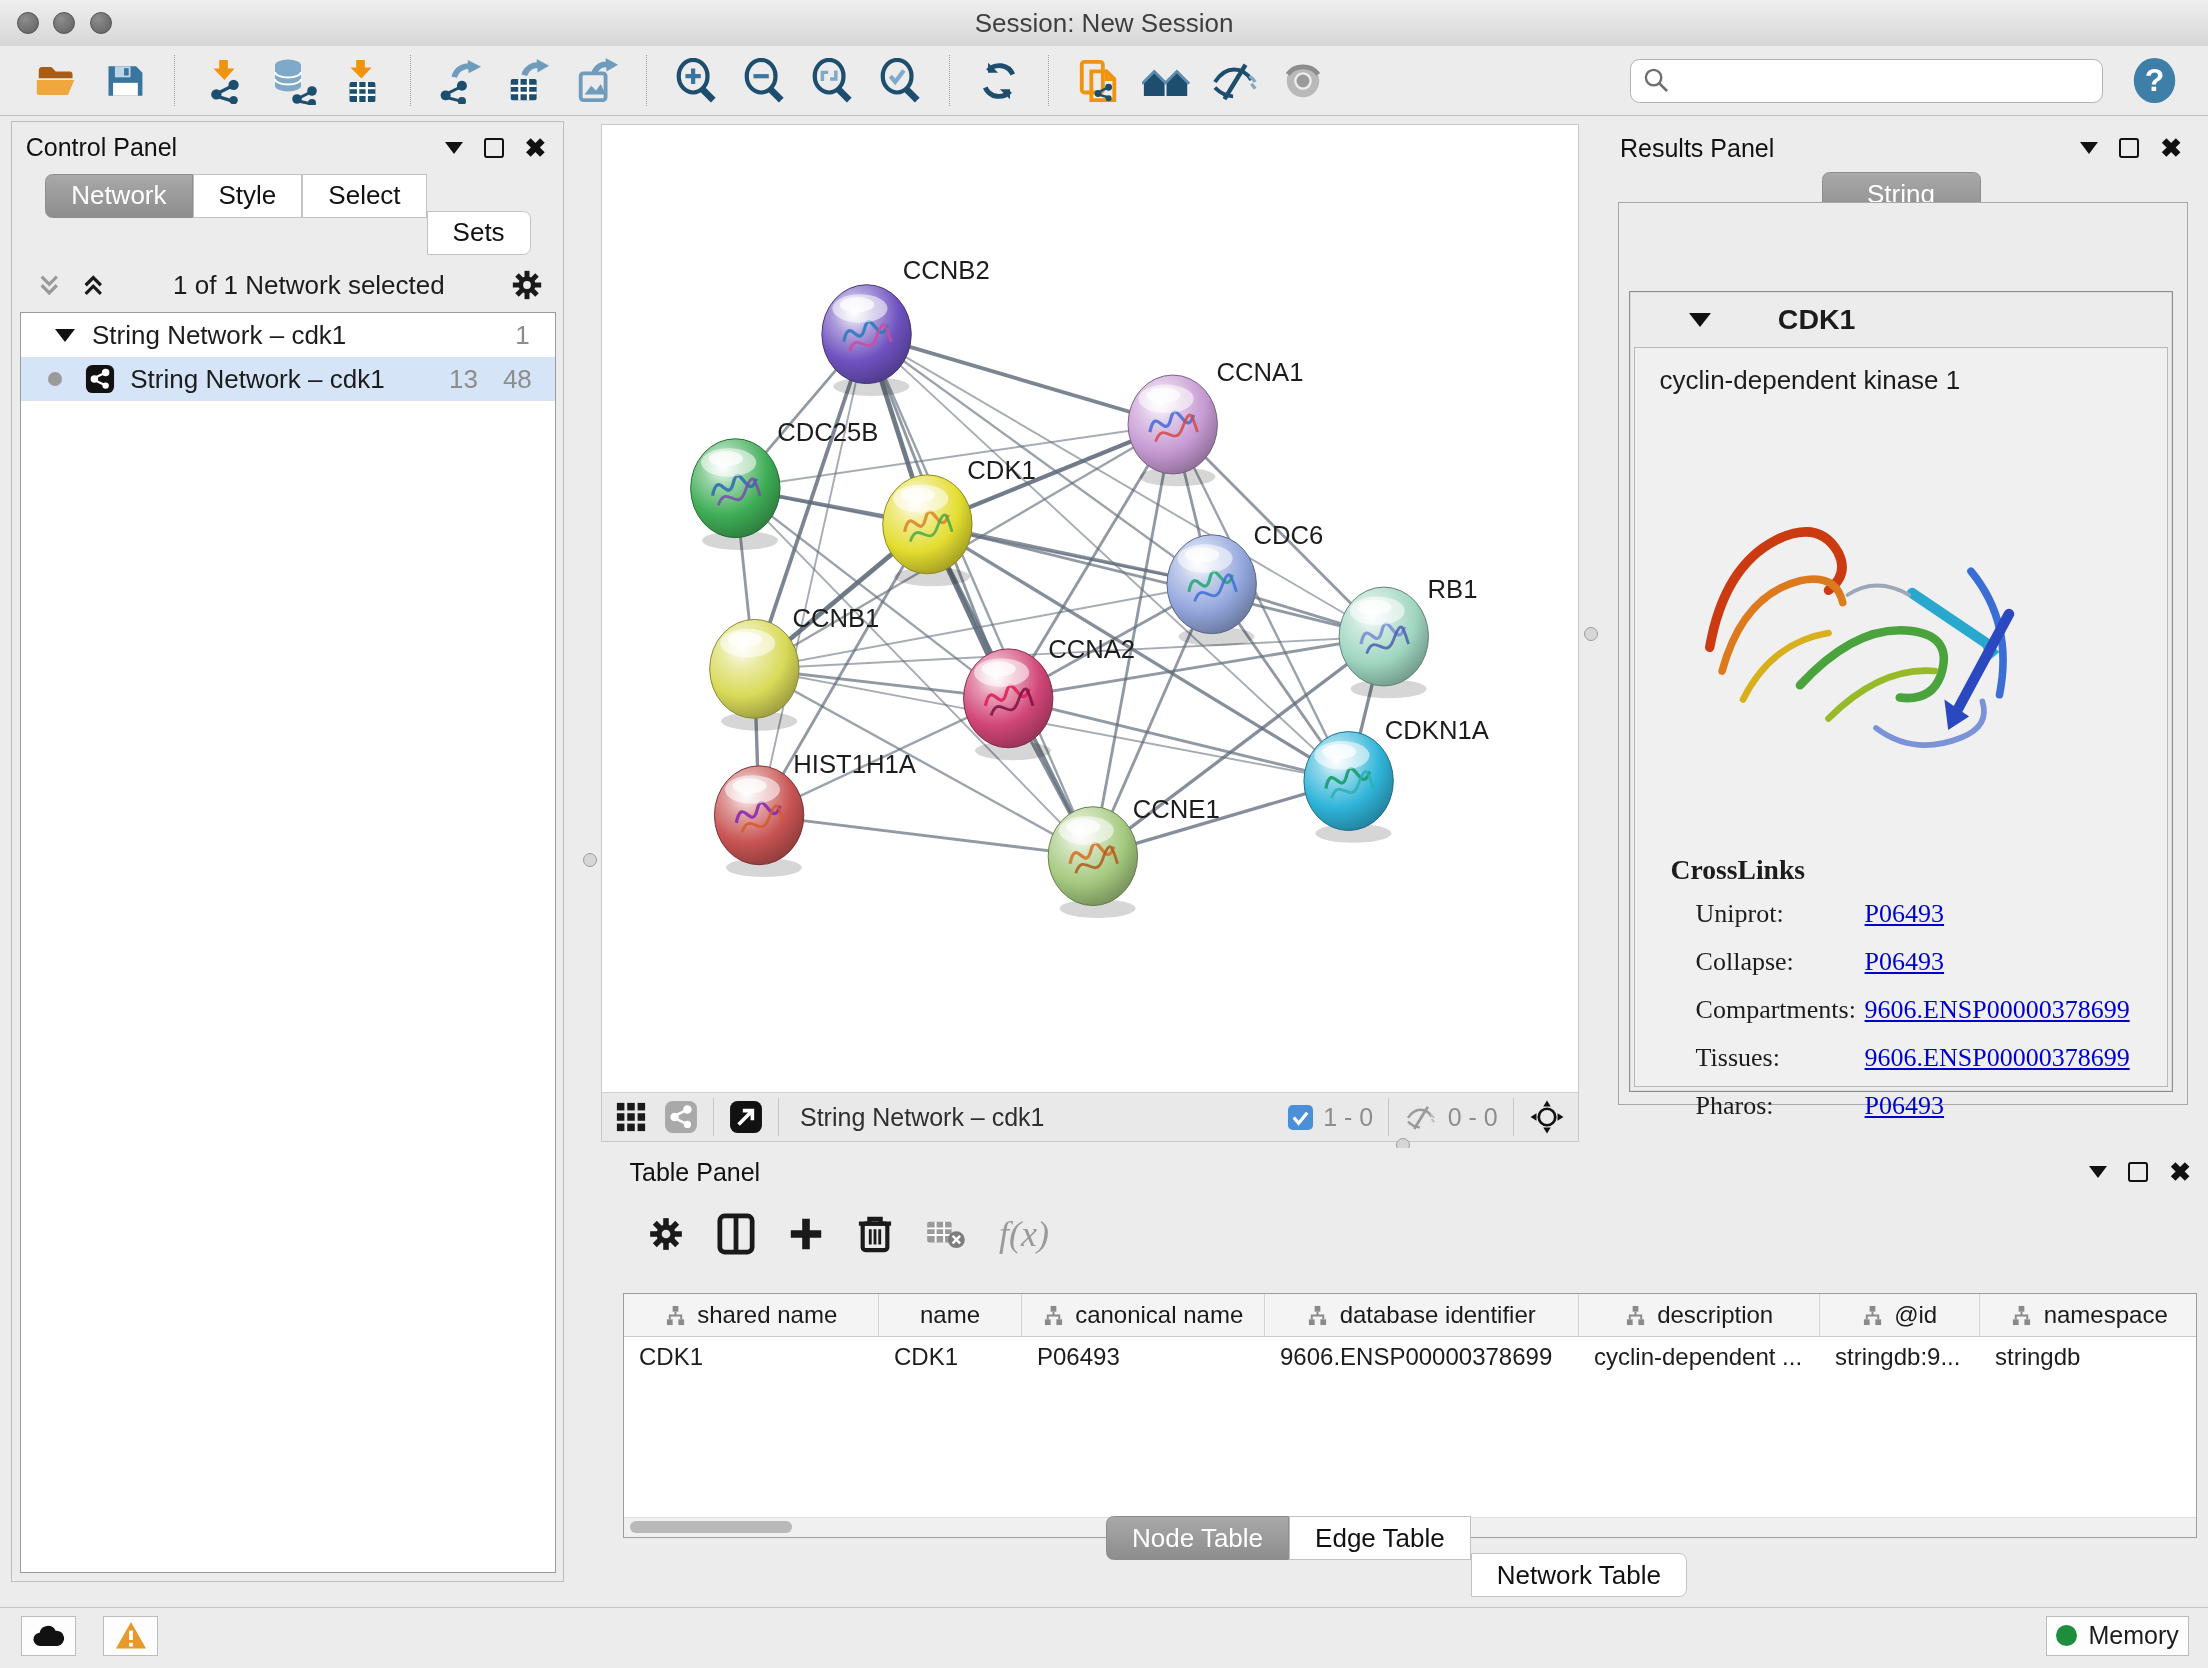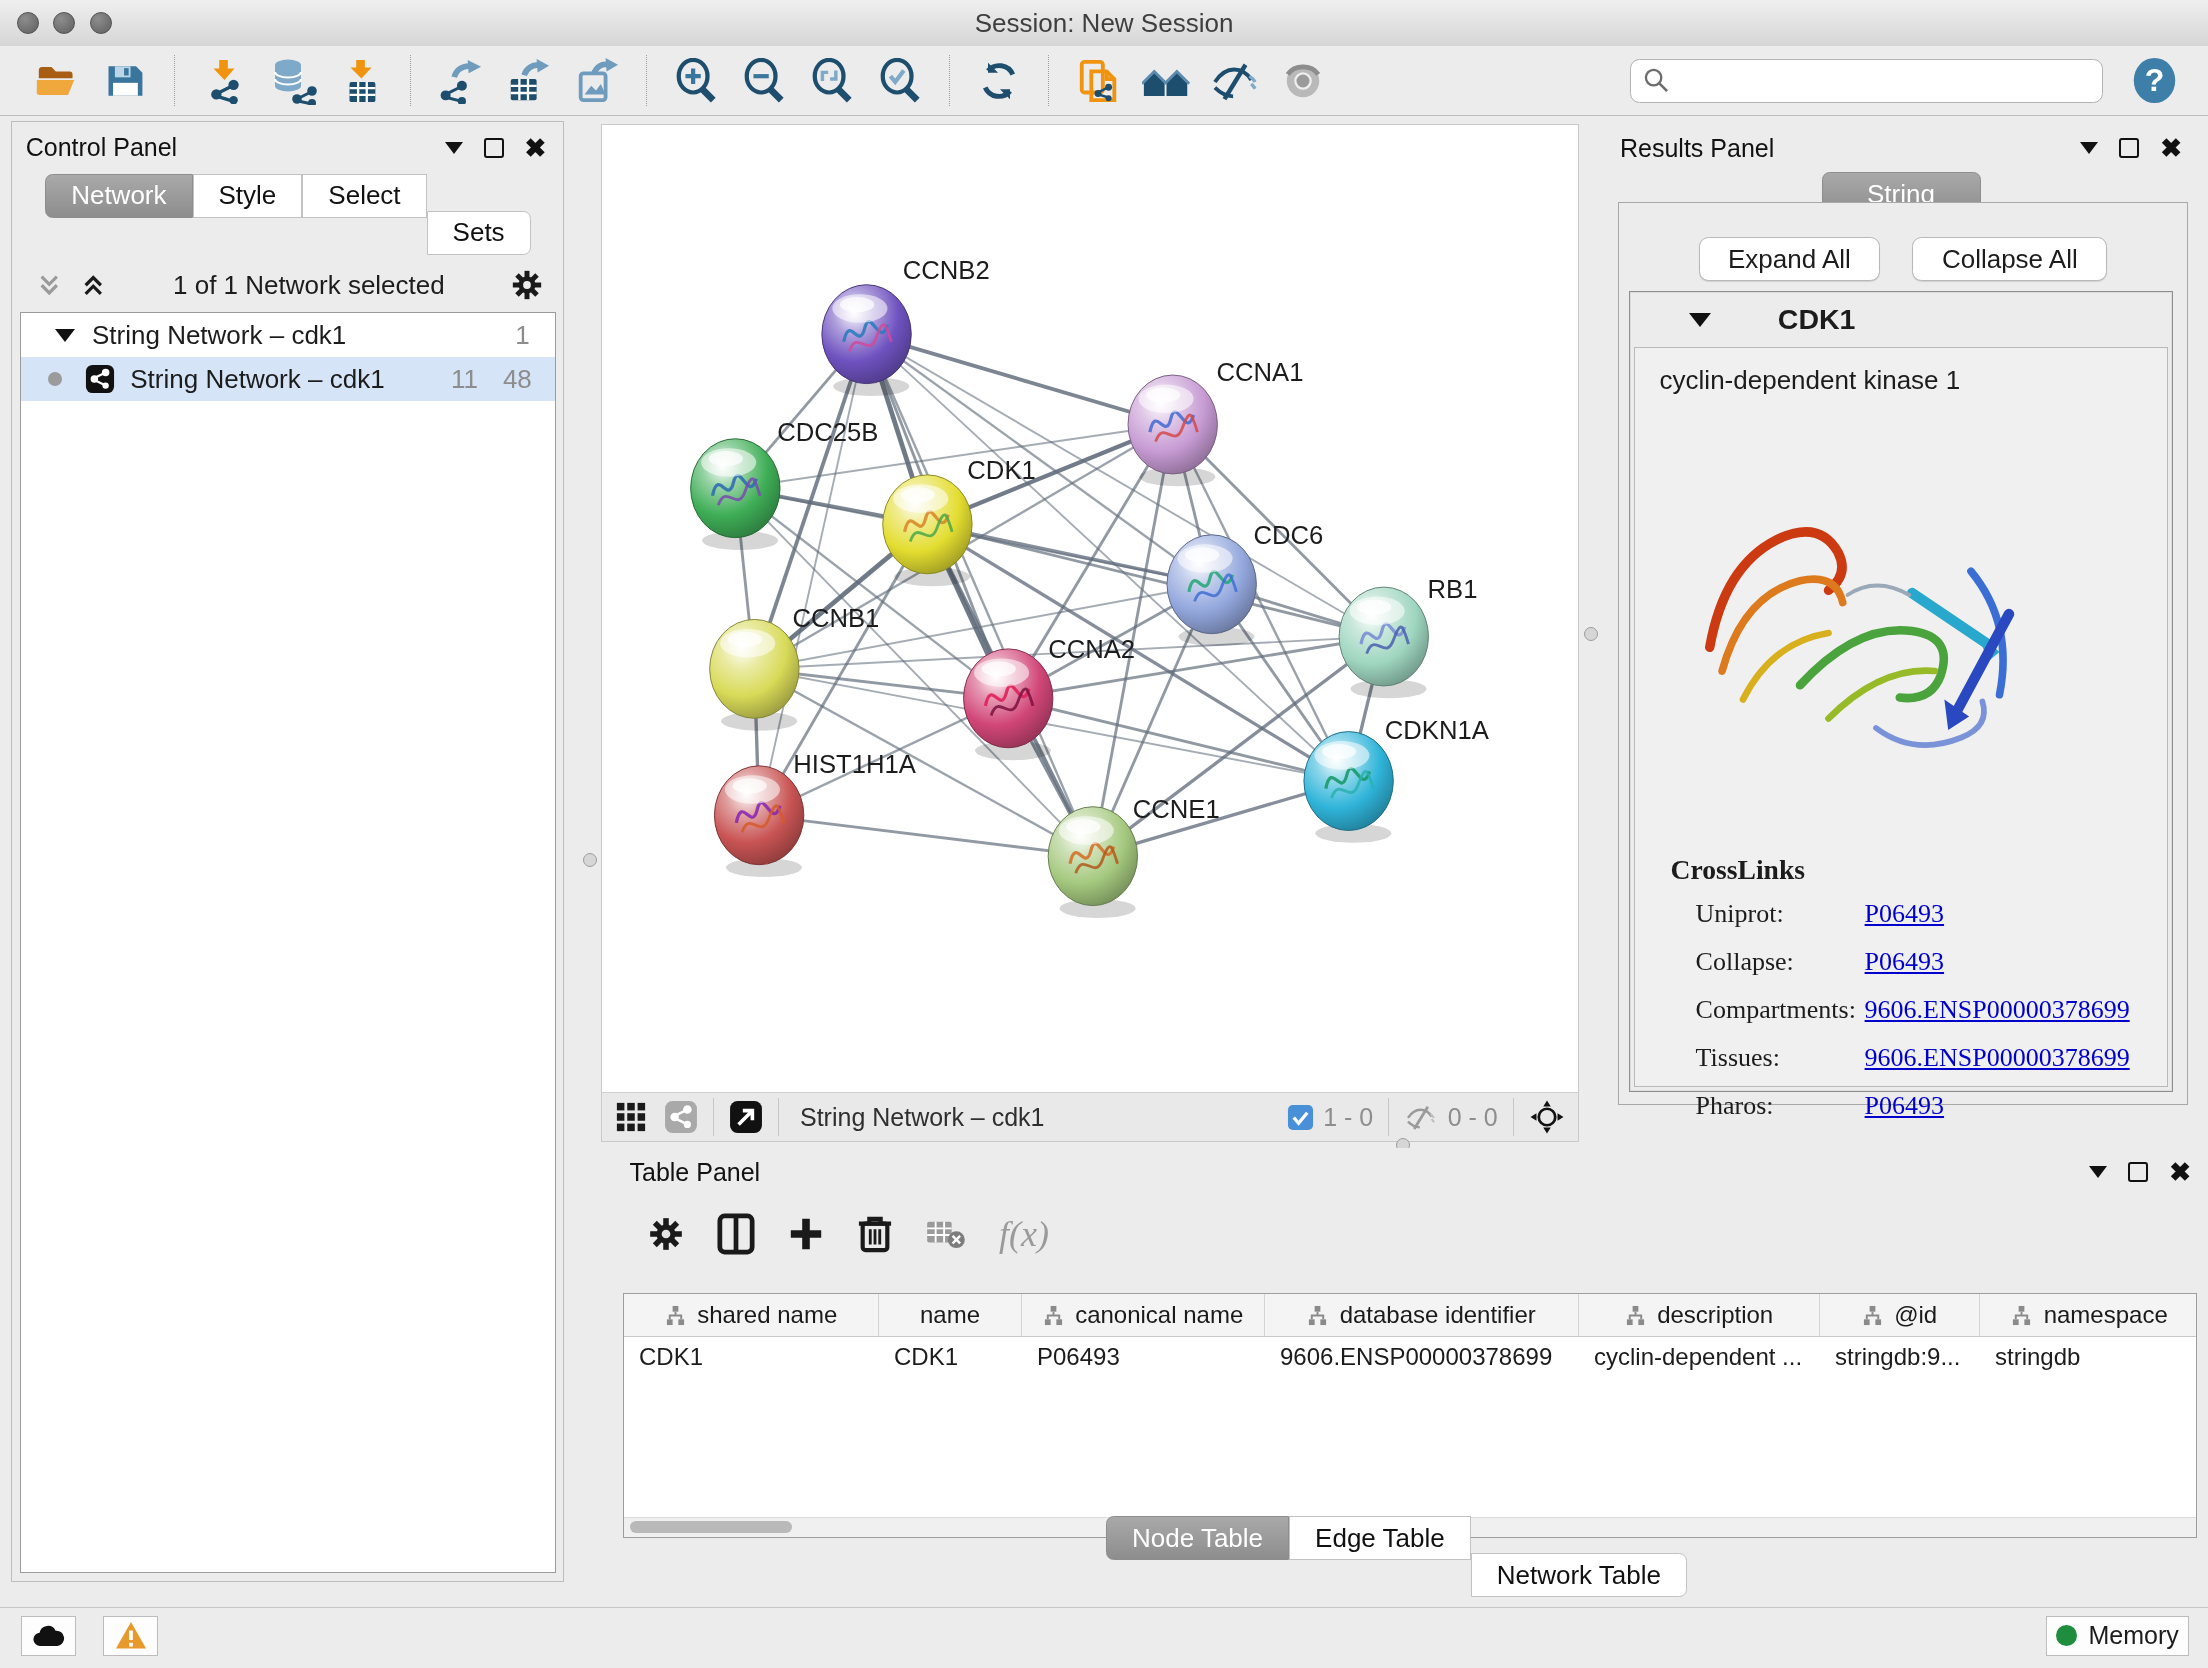--- a/index.html
+++ b/index.html
@@ -320,21 +320,21 @@
         <div class="bullet"></div>
         <svg width="30" height="30" viewBox="0 0 32 32" style="margin-left:23px">
           <rect x="1" y="1" width="30" height="30" rx="7" fill="#111"></rect>
           <circle cx="10" cy="16" r="4" fill="#fff"></circle>
             <circle cx="22" cy="9" r="4" fill="#fff"></circle>
             <circle cx="22" cy="23" r="3.4" fill="#fff"></circle>
           <path d="M10 15l12-6M10 17l12 6" stroke="#fff" stroke-width="2.4"></path>
         </svg>
         <span class="name">String Network – cdk1</span>
         <span class="nums">
-          <span>11</span>
+          <span>13</span>
           <span>48</span>
         </span>
       </div>
     </div>
   </div>
 
   <div id="network-panel">
     <svg id="graph-svg" width="976" height="966" viewBox="0 0 1026 1016">
         <defs>
           <radialGradient id="grad-CCNB2" cx="36%" cy="28%" r="80%">
@@ -612,28 +612,20 @@
       <div class="win-ctrls">
         <div class="ctrl-collapse"></div>
         <div class="ctrl-float"></div>
         <div class="ctrl-close">✖</div>
       </div>
     </div>
     <div id="rp-tab" class="tab selected" style="border-radius:7.6px;">
       <span>String</span>
     </div>
     <div id="rp-box">
-      <div id="rp-buttons">
-        <div class="rp-btn">
-          <span>Expand All</span>
-        </div>
-        <div class="rp-btn">
-          <span>Collapse All</span>
-        </div>
-      </div>
       <div id="rp-inner">
         <div id="cdk1-row">
           <div class="tri"></div>
           <span class="pname">CDK1</span>
         </div>
         <div id="rp-content">
           <div id="protein-desc">cyclin-dependent kinase 1</div>
           <svg id="protein-img" width="361" height="342" viewBox="0 0 380 360">
             <path d="M25 175 Q40 90 95 62 Q140 40 160 75 Q172 98 150 115" fill="none" stroke="#cc3a12" stroke-width="10" stroke-linecap="round"></path>
             <path d="M38 200 Q60 120 120 105 Q158 97 165 128" fill="none" stroke="#dd7a1e" stroke-width="8" stroke-linecap="round"></path>

